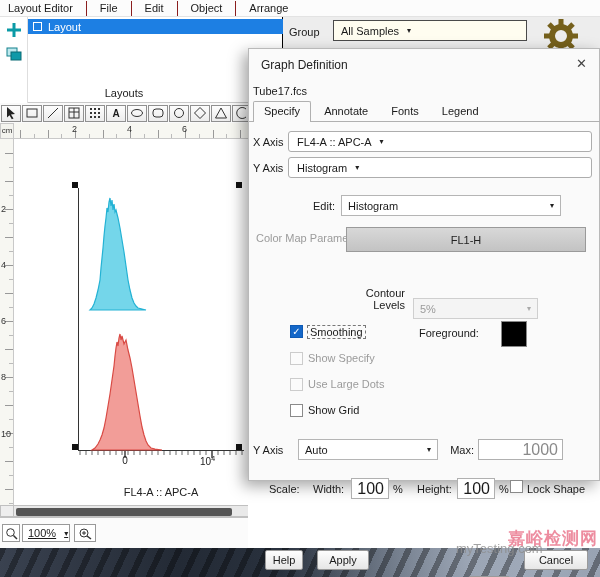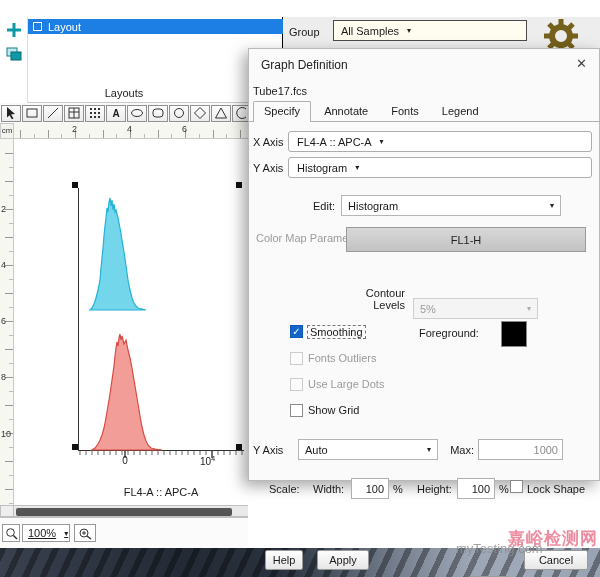--- a/index.html
+++ b/index.html
@@ -124,40 +124,51 @@
     justify-content:center; }
   .checkbox.checked { background:#1467c8; border-color:#0f5ab4; color:#fff;
     font-size:10px; line-height:13px; }
   .checkbox.disabled { border-color:#cccccc; background:#fbfbfb; cursor:default; }
   .cb-label { position:absolute; }
   .cb-label.gray { color:#9b9b9b; }
   #lbl-smoothing { border:1px dashed #777; padding:0 2px; }
   #fg-swatch { position:absolute; left:252px; top:272px; width:26px; height:26px;
     background:#000; border:1px solid #888; cursor:pointer; }
   .field { position:absolute; height:21px; border:1px solid #b0b0b0; background:#fff;
-    font-family:"Liberation Sans",sans-serif; font-size:11px; text-align:right;
+    font-family:"Liberation Sans",sans-serif; font-size:16px; text-align:right;
     padding:0 4px; color:#1a1a1a; }
   .field.gray { color:#8a8a8a; }
   .dlg-btn { position:absolute; height:20px; background:linear-gradient(#fefefe,#e6e6e6);
     border:1px solid #9a9a9a; border-radius:2px; display:flex; align-items:center;
     justify-content:center; cursor:pointer; padding:0 6px; }
 
   
   #wm-cn { position:absolute; right:2px; top:527px; font-size:17px; font-weight:600;
     color:rgba(236,134,154,0.95); letter-spacing:1px; z-index:20; pointer-events:none; }
   #wm-en { position:absolute; left:456px; top:541px; font-size:13px;
     color:rgba(140,140,140,0.8); z-index:20; pointer-events:none; }
 
   svg { display:block; }
 </style>
 </head>
 <body>
 
 <div id="screen">
 
+  <div id="menubar" class="abs">
+    <span class="menu-item">Layout Editor</span>
+    <span class="menu-sep"></span>
+    <span class="menu-item">File</span>
+    <span class="menu-sep"></span>
+    <span class="menu-item">Edit</span>
+    <span class="menu-sep"></span>
+    <span class="menu-item">Object</span>
+    <span class="menu-sep"></span>
+    <span class="menu-item">Arrange</span>
+  </div>
 
   <div id="panel" class="abs">
     <div id="icon-col">
       <span class="side-icon" style="top:4px;">
         <svg width="18" height="18" viewBox="0 0 18 18">
           <rect x="7.5" y="2" width="3" height="14" fill="#0b9aa6"></rect>
           <rect x="2" y="7.5" width="14" height="3" fill="#0b9aa6"></rect>
         </svg>
       </span>
       <span class="side-icon" style="top:28px;">
@@ -376,21 +387,21 @@
       <span>5%</span>
       <span class="arr">▾</span>
     </div>
 
     <span class="checkbox checked" style="left:41px; top:276px;">✓</span>
     <span class="cb-label" id="lbl-smoothing" style="left:58px; top:276px;">Smoothing</span>
     <span class="dlg-label" style="left:170px; top:278px;">Foreground:</span>
     <span id="fg-swatch"></span>
 
     <span class="checkbox disabled" style="left:41px; top:303px;"></span>
-    <span class="cb-label gray" style="left:59px; top:303px;">Fonts Outliers</span>
+    <span class="cb-label gray" style="left:59px; top:303px;">Show Specify</span>
 
     <span class="checkbox disabled" style="left:41px; top:329px;"></span>
     <span class="cb-label gray" style="left:59px; top:329px;">Use Large Dots</span>
 
     <span class="checkbox" style="left:41px; top:355px;"></span>
     <span class="cb-label" style="left:59px; top:355px;">Show Grid</span>
 
     <span class="dlg-label" style="left:4px; top:395px;">Y Axis</span>
     <div class="combo" style="left:49px; top:390px; width:140px;">
       <span>Auto</span>

